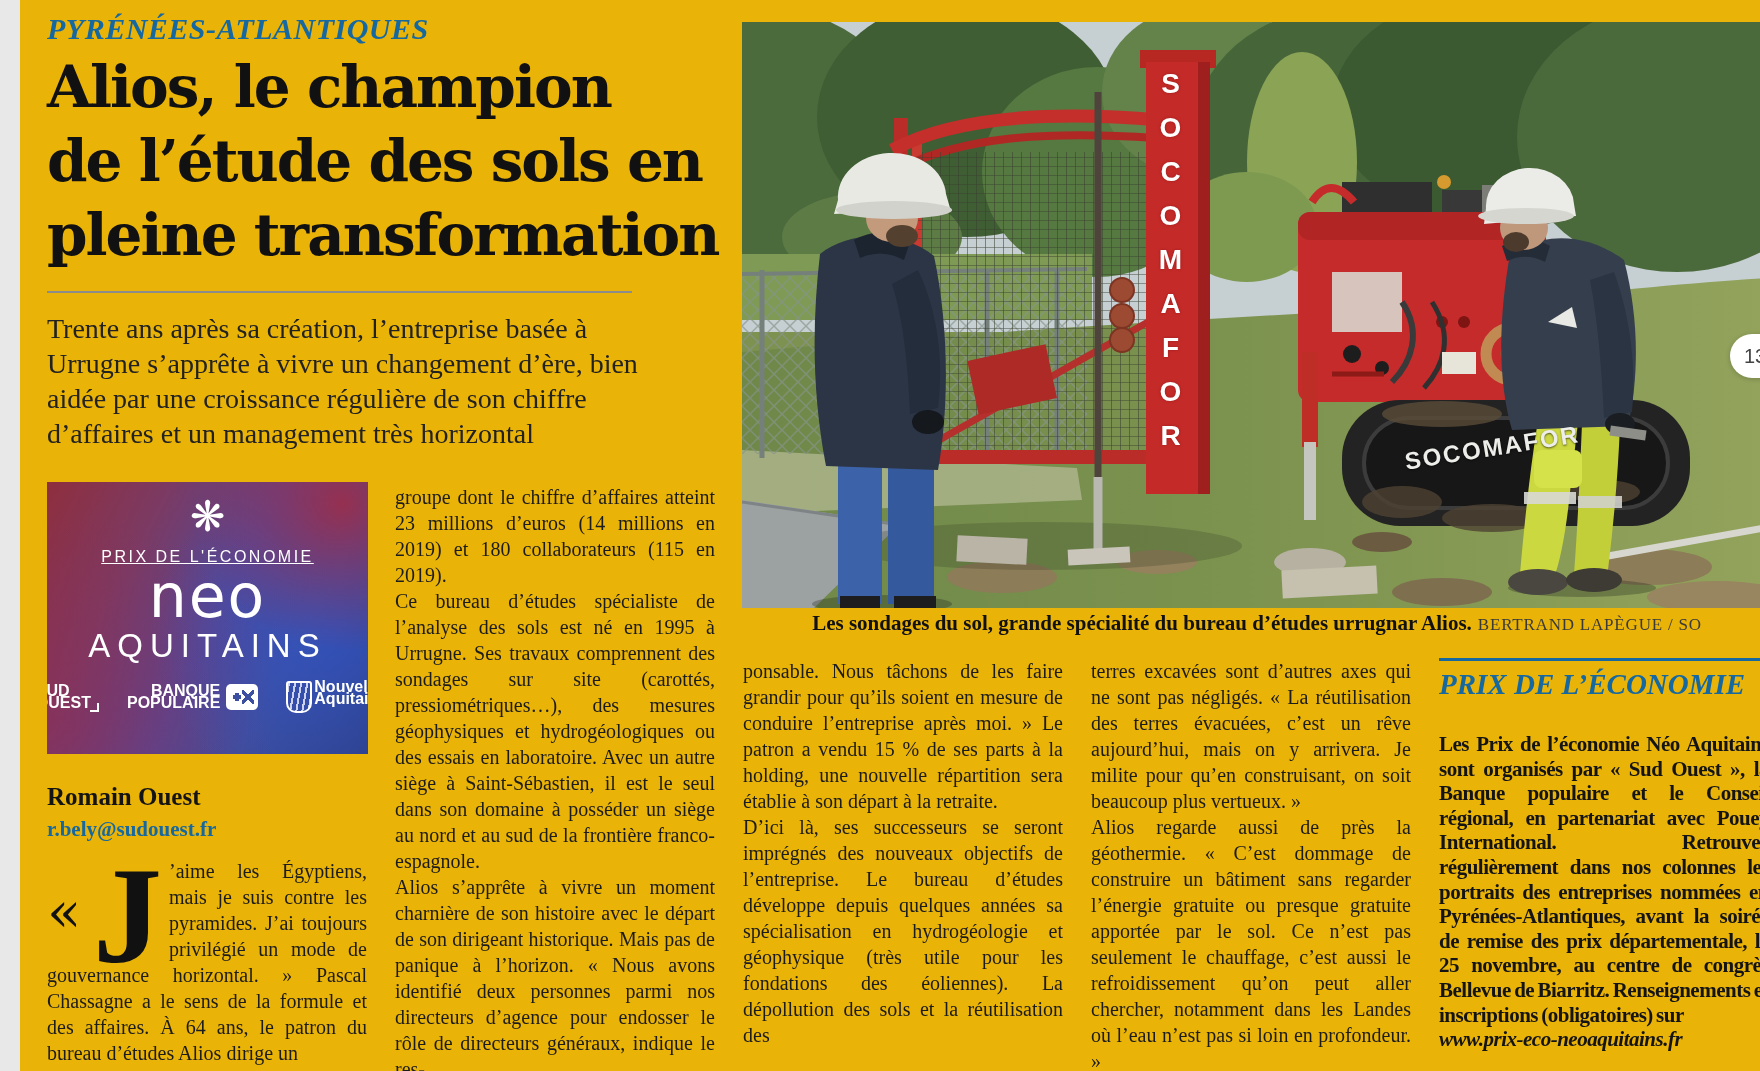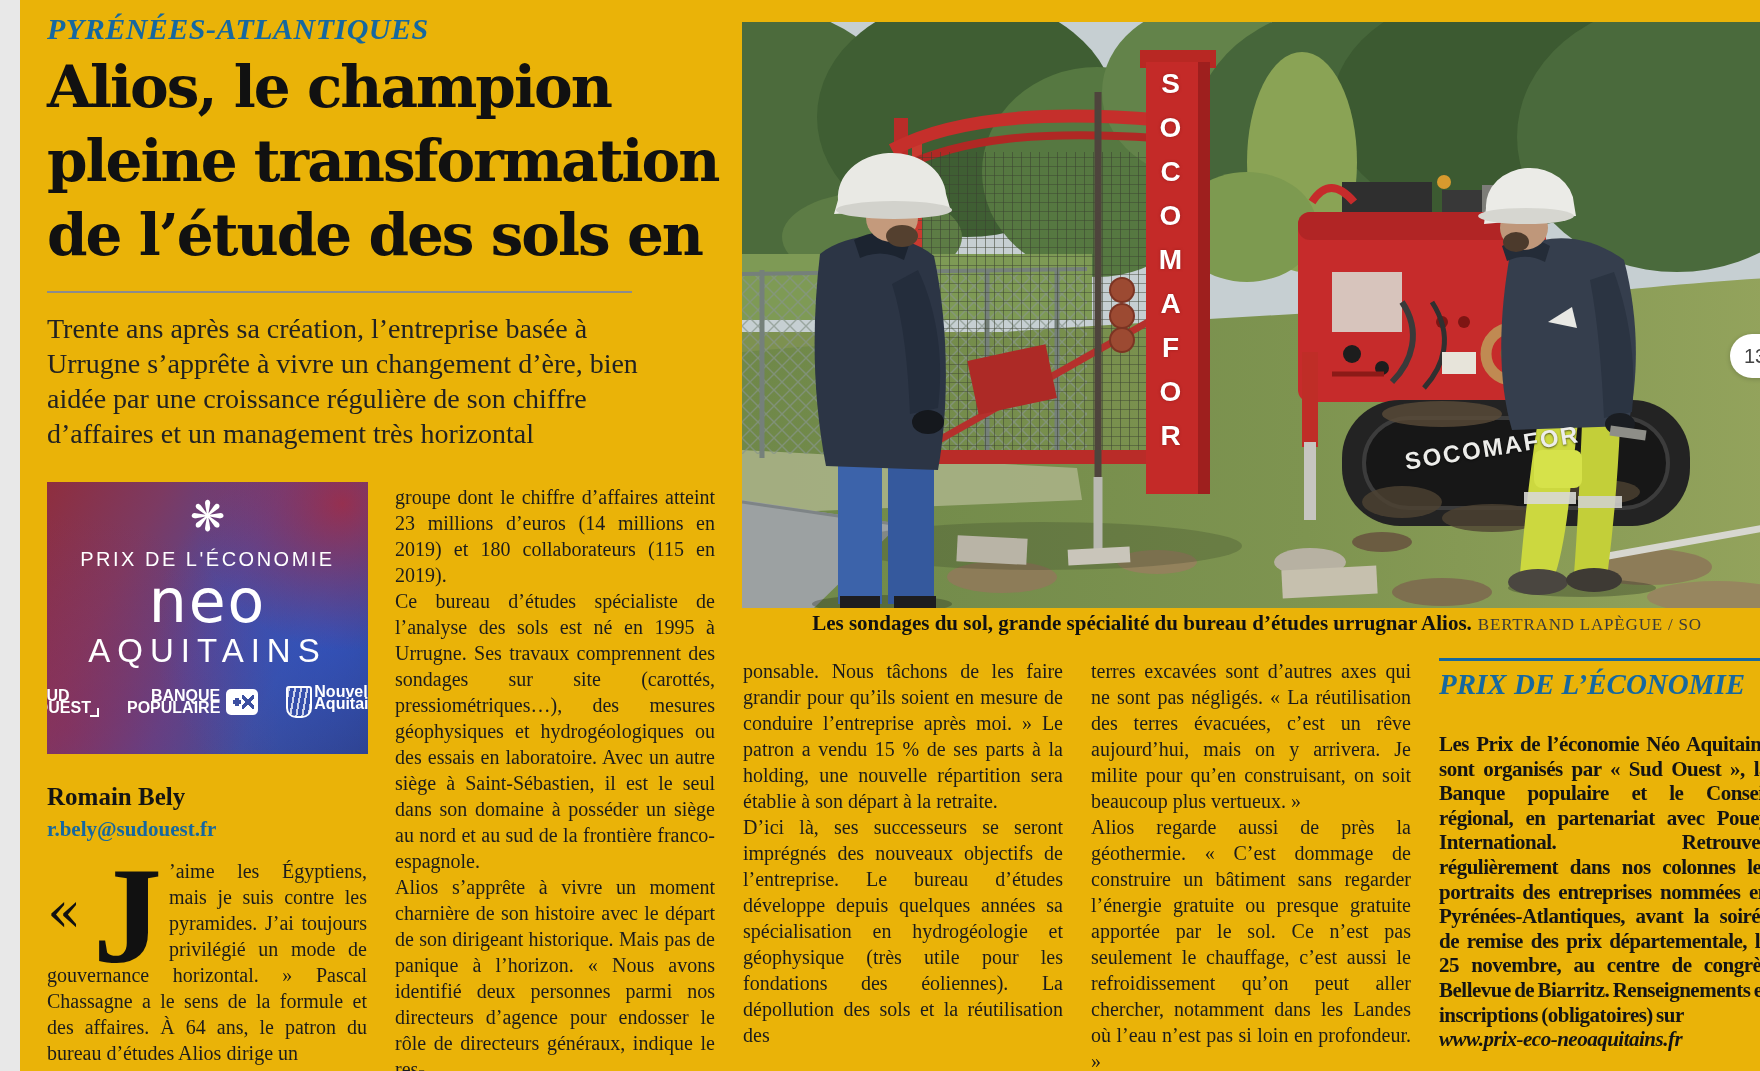--- a/index.html
+++ b/index.html
@@ -15,21 +15,21 @@
   #standfirst{left:27px;top:311px;width:640px;font:400 28px/35px "Liberation Serif",serif;color:#222;}
 
   
   #promo{left:27px;top:482px;width:321px;height:272px;color:#fff;text-align:center;overflow:hidden;
     background:
       radial-gradient(circle at 92% 8%, rgba(178,38,52,.75), rgba(178,38,52,0) 38%),
       radial-gradient(circle at 88% 55%, rgba(47,84,200,.65), rgba(47,84,200,0) 55%),
       radial-gradient(circle at 6% 90%, rgba(150,40,80,.45), rgba(150,40,80,0) 55%),
       linear-gradient(118deg,#8f2e3e 0%,#7c3a62 26%,#564793 52%,#3c4fa0 72%,#2e3f86 100%);}
   #promo .picon{font-size:42px;line-height:1;margin-top:14px;}
-  #promo .pkick{font-family:"Liberation Sans",sans-serif;font-size:20px;letter-spacing:2.5px;margin-top:10px;}
+  #promo .pkick{font-family:"Liberation Sans",sans-serif;font-size:16px;letter-spacing:2.5px;margin-top:10px;text-decoration:underline;}
   #promo .pname{font-family:"DejaVu Sans",sans-serif;font-weight:400;font-size:60px;line-height:.95;letter-spacing:2px;margin-top:2px;}
   #promo .psub{font-family:"Liberation Sans",sans-serif;font-size:33px;letter-spacing:7px;margin-top:2px;}
   #promo .partners{display:flex;justify-content:center;align-items:center;gap:28px;margin-top:16px;
       font-family:"Liberation Sans",sans-serif;font-weight:700;font-size:16px;line-height:12px;}
   .pmark{position:relative;padding:3px 8px;text-align:left;}
   .pmark .ctl{position:absolute;left:0;top:0;width:7px;height:7px;border-left:2px solid #fff;border-top:2px solid #fff;}
   .pmark .cbr{position:absolute;right:0;bottom:0;width:7px;height:7px;border-right:2px solid #fff;border-bottom:2px solid #fff;}
   .bp{display:flex;align-items:center;gap:6px;text-align:right;}
   .bp-box{position:relative;width:32px;height:26px;background:#fff;border-radius:5px;}
   .bp-box .plus1,.bp-box .plus2{position:absolute;background:#3c4fa0;}
@@ -77,22 +77,22 @@
   #side-body .url{display:block;}
 </style>
 </head>
 <body>
 
 <div id="page">
 
   <div class="abs" id="kicker">PYRÉNÉES-ATLANTIQUES</div>
   <div class="abs" id="headline">
     <div class="hl">Alios, le champion</div>
+    <div class="hl">de l’étude des sols en</div>
     <div class="hl">pleine transformation</div>
-    <div class="hl">de l’étude des sols en</div>
   </div>
   <div class="abs" id="headrule"></div>
   <div class="abs" id="standfirst">Trente ans après sa création, l’entreprise basée à Urrugne s’apprête à vivre un changement d’ère, bien aidée par une croissance régulière de son chiffre d’affaires et un management très horizontal</div>
 
   <div class="abs" id="promo">
     <div class="picon">❋</div>
     <div class="pkick">PRIX DE L'ÉCONOMIE</div>
     <div class="pname">neo</div>
     <div class="psub">AQUITAINS</div>
     <div class="partners">
@@ -116,21 +116,21 @@
       <div class="na">
         <div class="na-shield"></div>
         <div>
           <div>Nouvelle-</div>
           <div>Aquitaine</div>
         </div>
       </div>
     </div>
   </div>
 
-  <div class="abs" id="byline-author">Romain Bely</div>
+  <div class="abs" id="byline-author">Romain Ouest</div>
   <a class="abs" id="byline-email" href="#">r.bely@sudouest.fr</a>
 
   <div class="col" id="col1">
     <span class="q">«</span><span class="cap">J</span><span>’aime les Égyptiens, mais je suis contre les pyramides. J’ai toujours privilégié un mode de gouvernance horizontal. » Pascal Chassagne a le sens de la formule et des affaires. À 64 ans, le patron du bureau d’études Alios dirige un</span>
   </div>
   <div class="col pre" id="col2">groupe dont le chiffre d’affaires atteint 23 millions d’euros (14 millions en 2019) et 180 collaborateurs (115 en 2019).
 Ce bureau d’études spécialiste de l’analyse des sols est né en 1995 à Urrugne. Ses travaux comprennent des sondages sur site (carottés, pressiométriques…), des mesures géophysiques et hydrogéologiques ou des essais en laboratoire. Avec un autre siège à Saint-Sébastien, il est le seul dans son domaine à posséder un siège au nord et au sud de la frontière franco-espagnole.
 Alios s’apprête à vivre un moment charnière de son histoire avec le départ de son dirigeant historique. Mais pas de panique à l’horizon. « Nous avons identifié deux personnes parmi nos directeurs d’agence pour endosser le rôle de directeurs généraux, indique le res-</div>
   <div class="col" id="col3">
     <p>ponsable. Nous tâchons de les faire grandir pour qu’ils soient en mesure de conduire l’entreprise après moi. » Le patron a vendu 15 % de ses parts à la holding, une nouvelle répartition sera établie à son départ à la retraite.</p>

